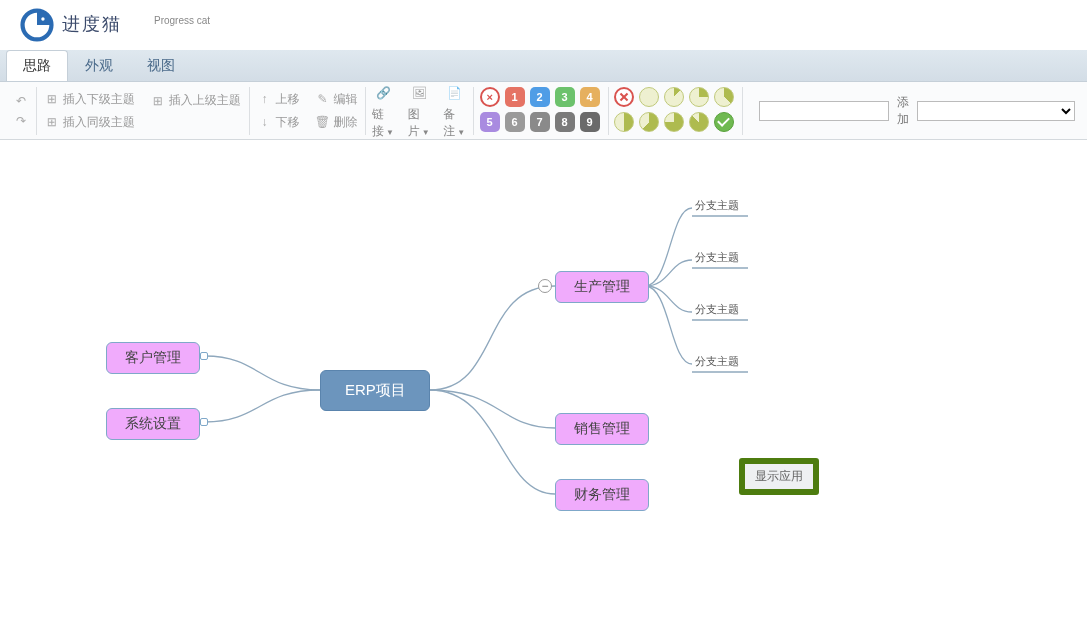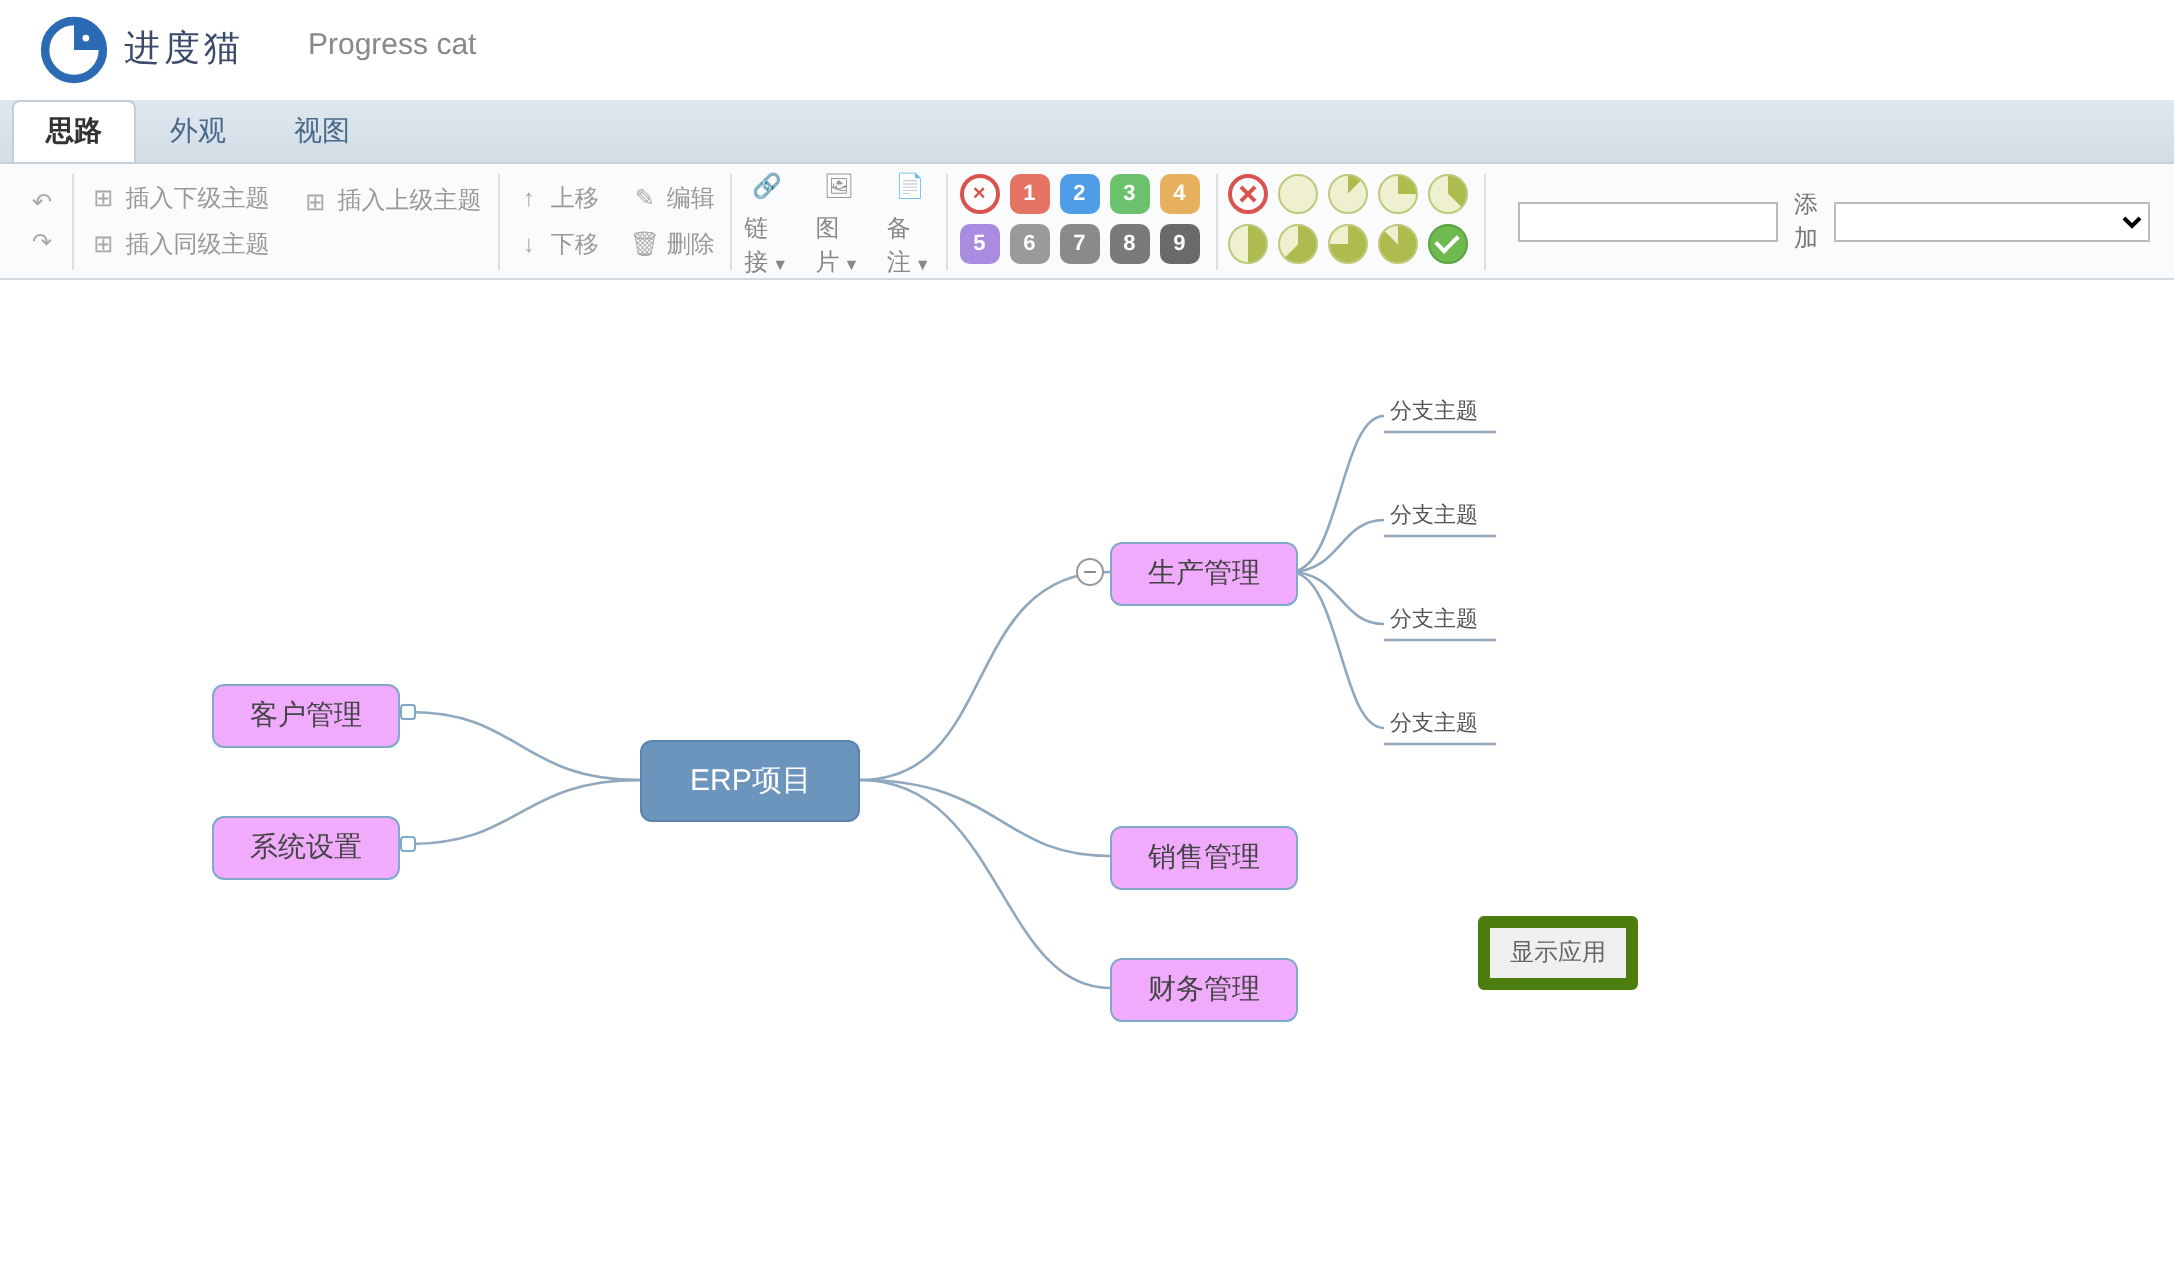--- a/index.html
+++ b/index.html
@@ -4,26 +4,26 @@
 <style>
 * { box-sizing: border-box; margin: 0; padding: 0; }
 body { font-family: "Microsoft YaHei", Arial, sans-serif; font-size: 13px; color: #555; background: #fff; width: 1087px; height: 633px; overflow: hidden; position: relative; }
 
 
 .header { height: 50px; display: flex; align-items: center; padding-left: 20px; background: #fff; }
 .logo { display: flex; align-items: center; gap: 8px; }
 .logo-icon { width: 34px; height: 34px; }
 .logo-text { display: flex; line-height: 1.1; gap: 32px; }
 .logo-cn { font-size: 18px; color: #3b4a6b; letter-spacing: 2px; }
-.logo-en { font-size: 15px; color: #888; }
+.logo-en { font-size: 10px; color: #888; }
 
 
 .tabbar { height: 32px; background: linear-gradient(#dfe8ef, #d3dde6); display: flex; align-items: flex-end; padding-left: 6px; border-bottom: 1px solid #c5cfd8; }
 .tab { padding: 6px 16px; font-size: 14px; color: #4a6a8a; cursor: pointer; border: 1px solid transparent; border-bottom: none; border-radius: 4px 4px 0 0; }
-.tab.active { background: #fff; border-color: #c5cfd8; color: #333; font-weight: bold; }
+.tab.active { background: #fff; border-color: #c5cfd8; color: #333; }
 
 
 .toolbar { height: 58px; background: #fafbfc; border-bottom: 1px solid #d4d9dd; display: flex; align-items: center; padding: 4px 6px; gap: 0; }
 .tool-col { display: flex; flex-direction: column; gap: 4px; padding: 0 6px; height: 100%; justify-content: center; }
 .tool-sep { width: 1px; height: 48px; background: #dcdfe2; }
 .tool-btn { display: flex; align-items: center; gap: 4px; font-size: 12px; color: #999; cursor: pointer; padding: 1px 2px; white-space: nowrap; }
 .tool-btn .ico { width: 14px; height: 14px; display: inline-flex; align-items: center; justify-content: center; color: #aaa; }
 .tool-big { display: flex; flex-direction: column; align-items: center; gap: 2px; padding: 2px 6px; cursor: pointer; color: #888; font-size: 12px; }
 .tool-big .ico-big { width: 22px; height: 22px; display: flex; align-items: center; justify-content: center; color: #999; }
 .caret { font-size: 8px; margin-left: 2px; color: #888; }

